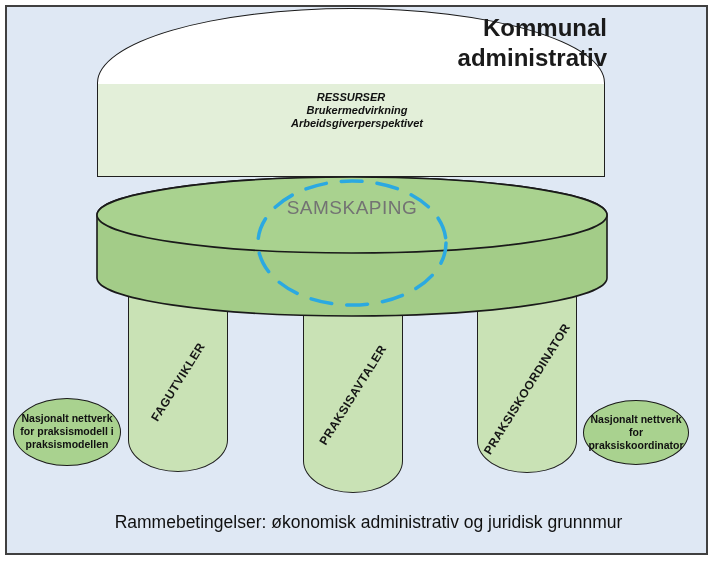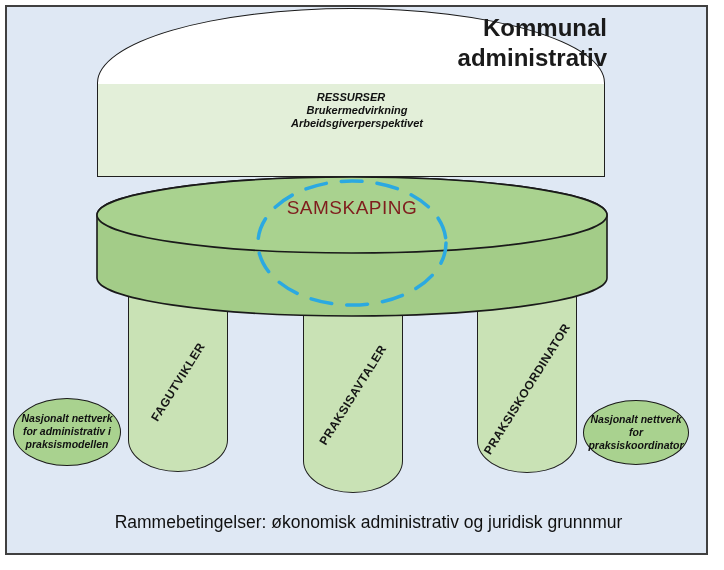--- a/index.html
+++ b/index.html
@@ -41,21 +41,21 @@
   .resources-heading{
     margin-top:6px;font-size:11px;font-weight:bold;line-height:14px;
   }
   .resource-item{
     font-size:11px;font-weight:bold;line-height:13px;margin-left:12px;
   }
   
   .disk-svg{position:absolute;left:0;top:0;z-index:2;}
   .samskaping-label{
     position:absolute;left:232px;top:197px;width:240px;z-index:3;
-    text-align:center;font-size:19px;letter-spacing:0.5px;color:#7f1d1d;
+    text-align:center;font-size:19px;letter-spacing:0.5px;color:#737373;
   }
   
   .pillar{
     position:absolute;box-sizing:border-box;width:100px;
     background:var(--pillar-fill);border:1.6px solid #1f1f1f;
     border-bottom-left-radius:50px 32px;border-bottom-right-radius:50px 32px;
     z-index:1;
   }
   .pillar-1{left:128px;top:292px;height:180px;}
   .pillar-2{left:303px;top:300px;height:193px;}
@@ -66,21 +66,21 @@
     font-size:12px;font-weight:bold;letter-spacing:0.5px;color:#151515;
   }
   .pillar-1 .pillar-label{top:89px;}
   .pillar-2 .pillar-label{top:94px;}
   .pillar-3 .pillar-label{top:96px;}
   
   .network-ellipse{
     position:absolute;box-sizing:border-box;border-radius:50%;
     background:var(--network-fill);border:1.6px solid var(--outline);
     text-align:center;z-index:4;
-    font-size:10.5px;font-weight:bold;line-height:13px;color:#111;font-style:italic;
+    font-size:10.5px;font-weight:bold;line-height:13px;color:#111;
   }
   .network-left{left:13px;top:398px;width:108px;height:68px;padding-top:13px;}
   .network-right{left:583px;top:400px;width:106px;height:65px;padding-top:12px;}
   
   .foundation-text{
     position:absolute;left:17px;top:512px;width:703px;z-index:4;
     text-align:center;font-size:17.5px;color:#101010;
   }
 </style>
 </head>
@@ -114,21 +114,21 @@
 <div class="dome-clip">
   <div class="dome-ellipse"></div>
 </div>
 <div class="dome-title">
   <div>Kommunal</div>
   <div>administrativ</div>
 </div>
 
 <div class="network-ellipse network-left">
   <div>Nasjonalt nettverk</div>
-  <div>for administrativ i</div>
+  <div>for praksismodell i</div>
   <div>praksismodellen</div>
 </div>
 <div class="network-ellipse network-right">
   <div>Nasjonalt nettverk</div>
   <div>for</div>
   <div>praksiskoordinator</div>
 </div>
 
 <div class="foundation-text">Rammebetingelser: økonomisk administrativ og juridisk grunnmur</div>
 

